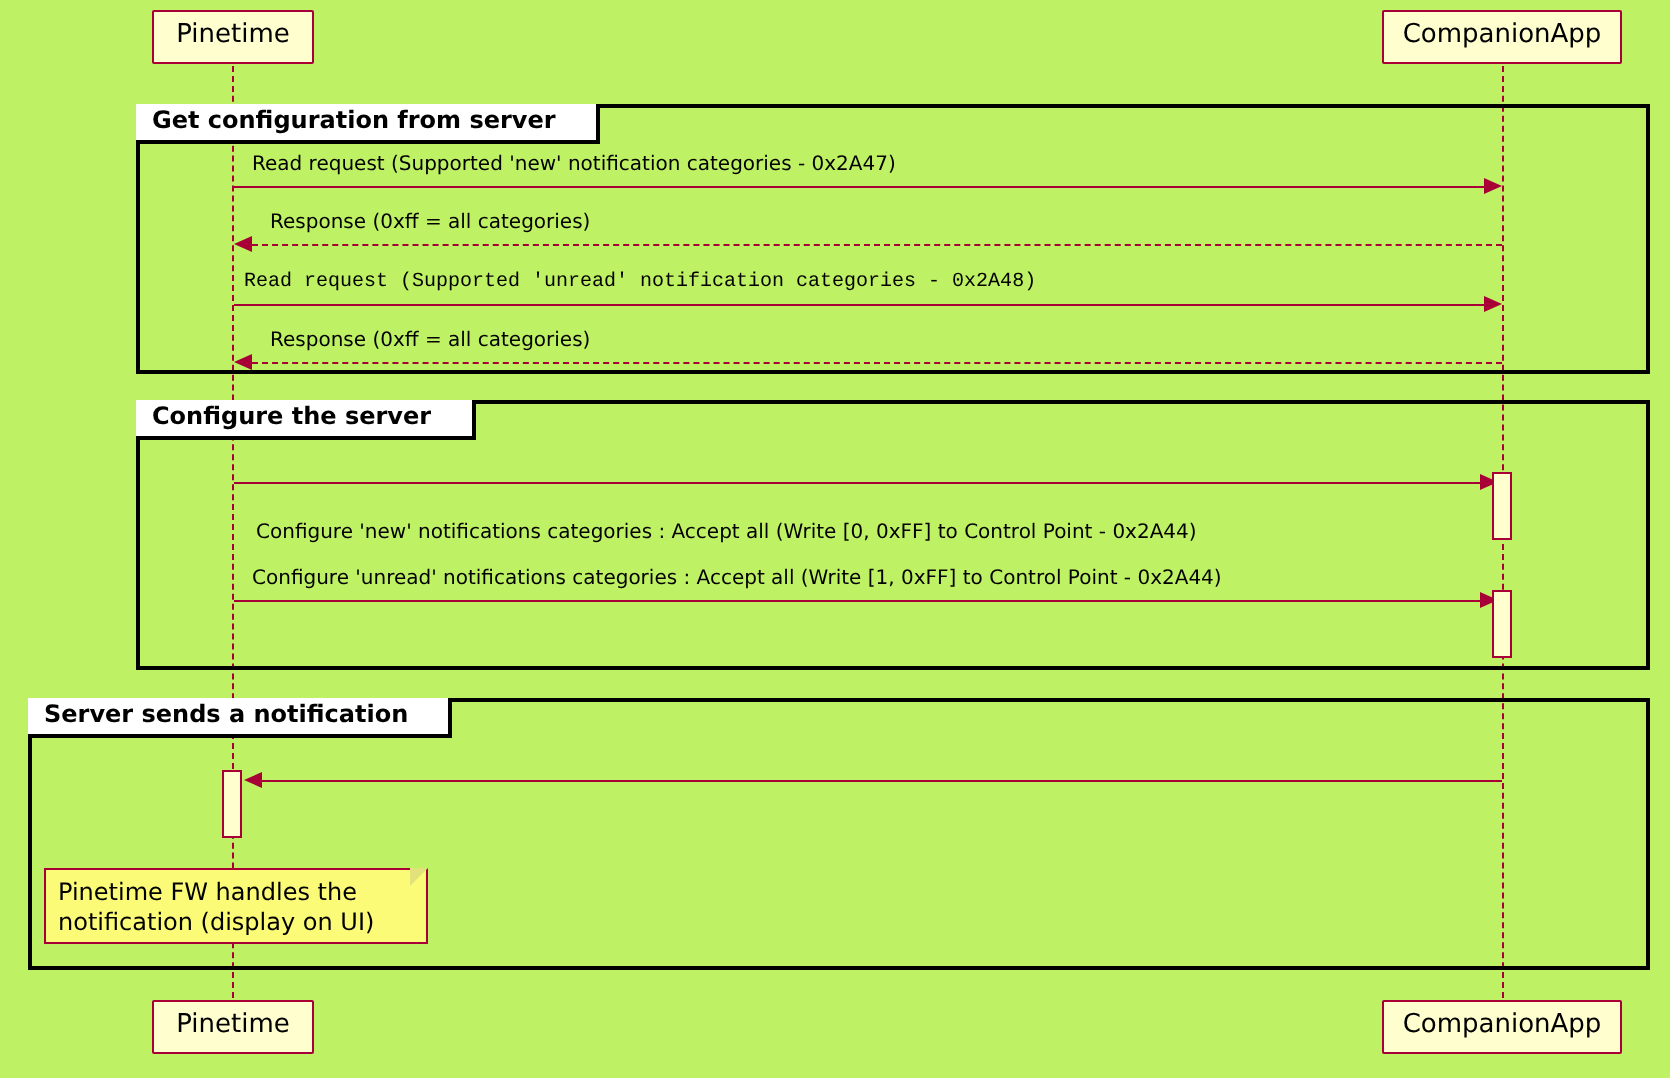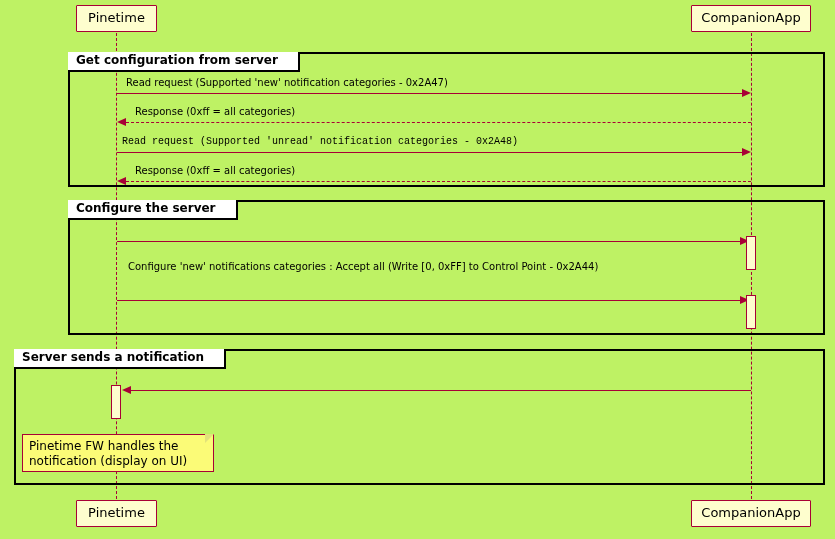--- a/index.html
+++ b/index.html
@@ -154,20 +154,21 @@
   <div class="group-box" style="left:68px; top:200px; width:757px; height:135px;"></div>
   <div class="group-tab" style="left:68px; top:200px; height:20px;text-align:center;">Configure the server</div>
 
   <div class="arrow-line" style="left:117px; top:241px; width:624px;"></div>
   <div class="arrow-head right" style="left:740px; top:237px;"></div>
   <div class="msg-label" style="left:128px; top:225px;margin-top:36px;">Configure 'new' notifications categories : Accept all (Write [0, 0xFF] to Control Point - 0x2A44)</div>
   <div class="activation" style="left:746px; top:236px; height:34px;"></div>
 
   <div class="arrow-line" style="left:117px; top:300px; width:624px;"></div>
   <div class="arrow-head right" style="left:740px; top:296px;"></div>
+  <div class="msg-label" style="left:126px; top:284px;">Configure 'unread' notifications categories : Accept all (Write [1, 0xFF] to Control Point - 0x2A44)</div>
   <div class="activation" style="left:746px; top:295px; height:34px;"></div>
 
   <div class="group-box" style="left:14px; top:349px; width:811px; height:136px;"></div>
   <div class="group-tab" style="left:14px; top:349px; height:20px;">Server sends a notification</div>
 
   <div class="arrow-line" style="left:131px; top:390px; width:620px;"></div>
   <div class="arrow-head left" style="left:122px; top:386px;"></div>
   <div class="activation" style="left:111px; top:385px; height:34px;"></div>
 
   <div class="note" style="left:22px; top:434px; width:192px; height:38px;">Pinetime FW handles the

